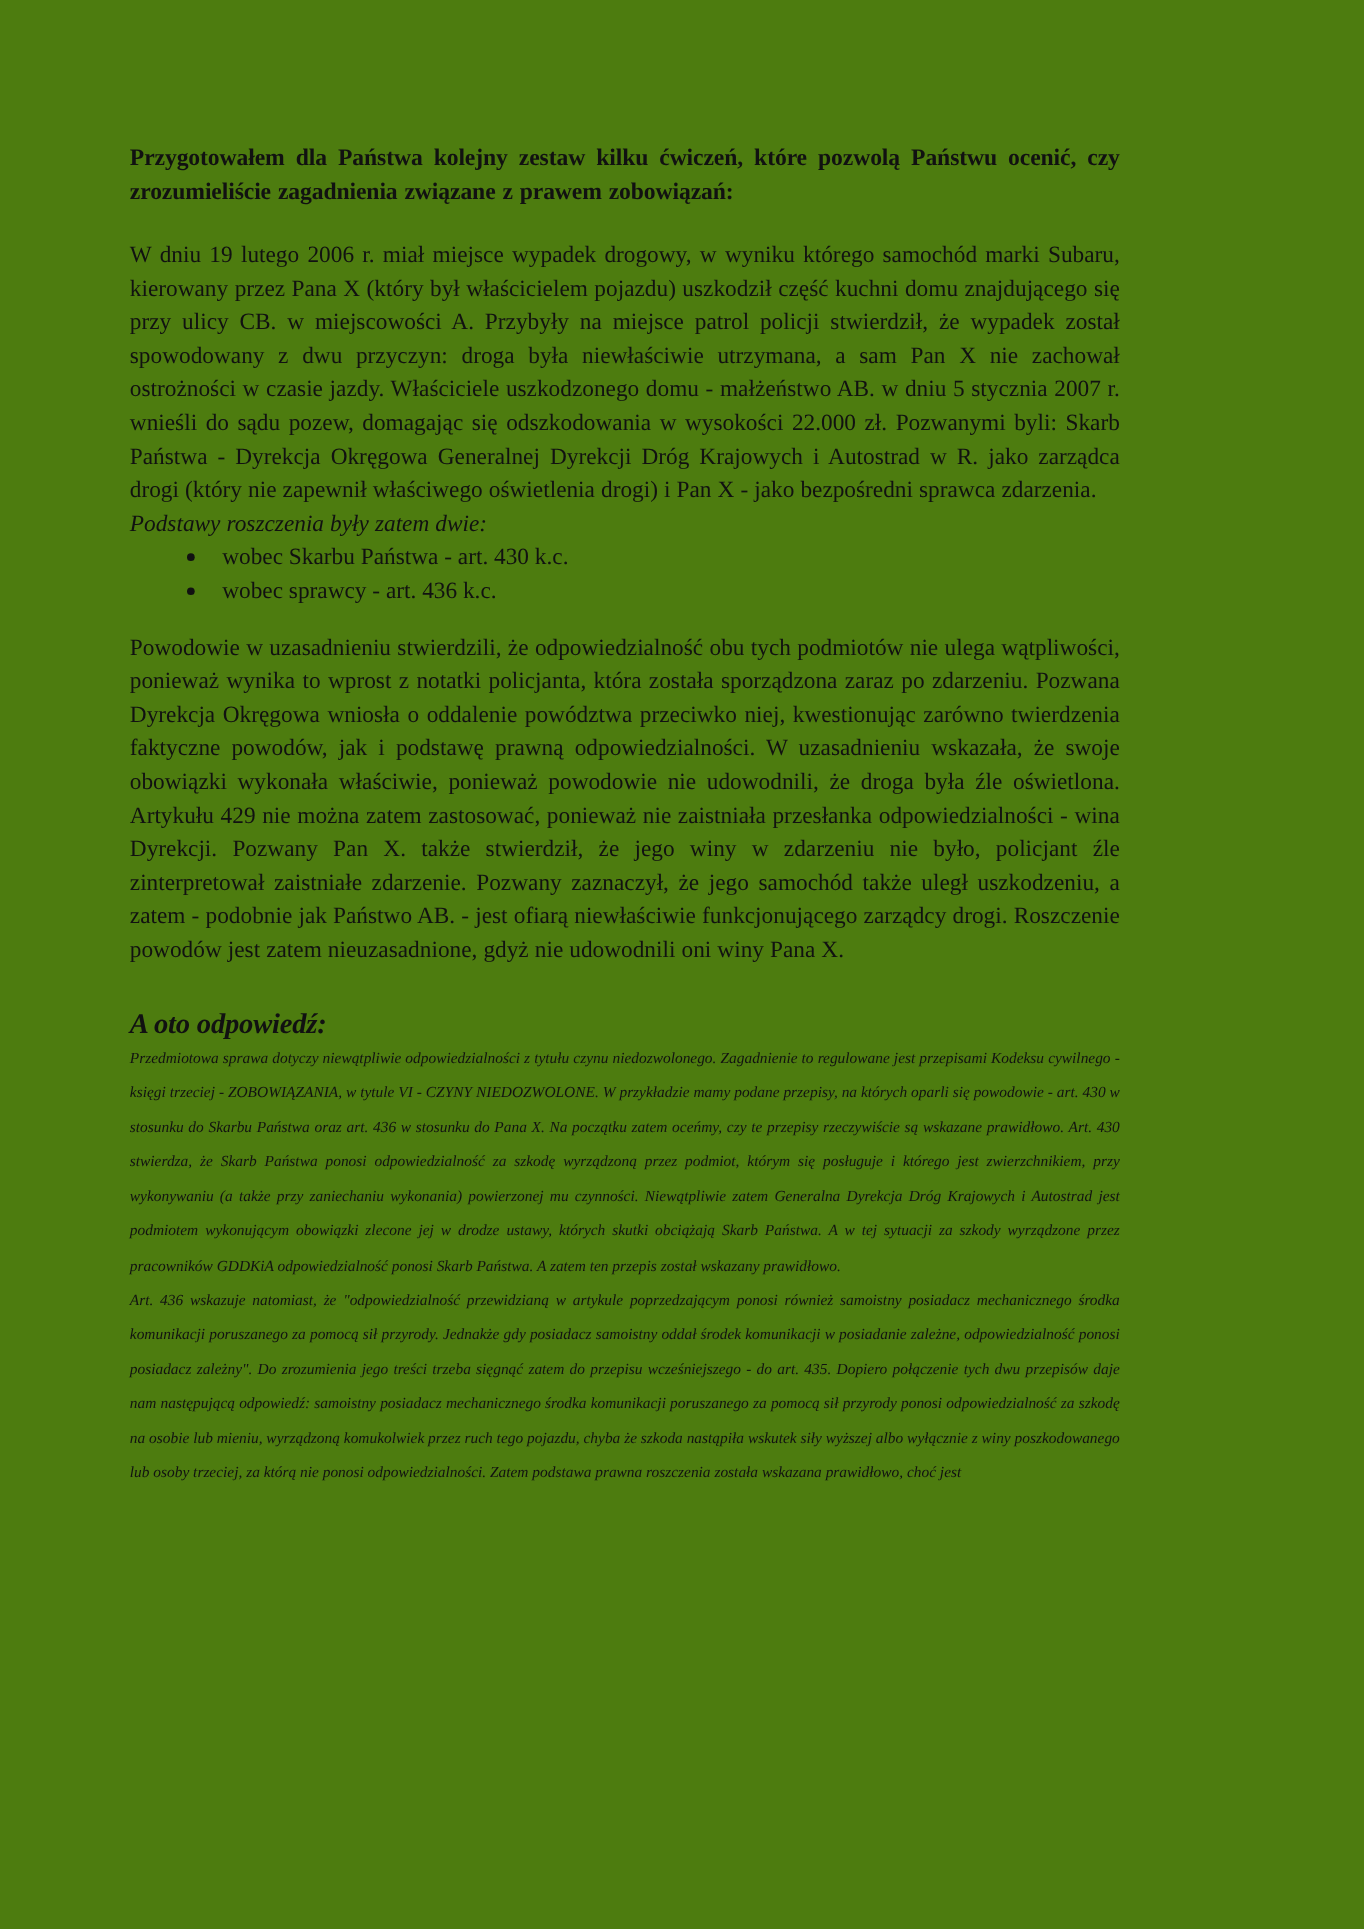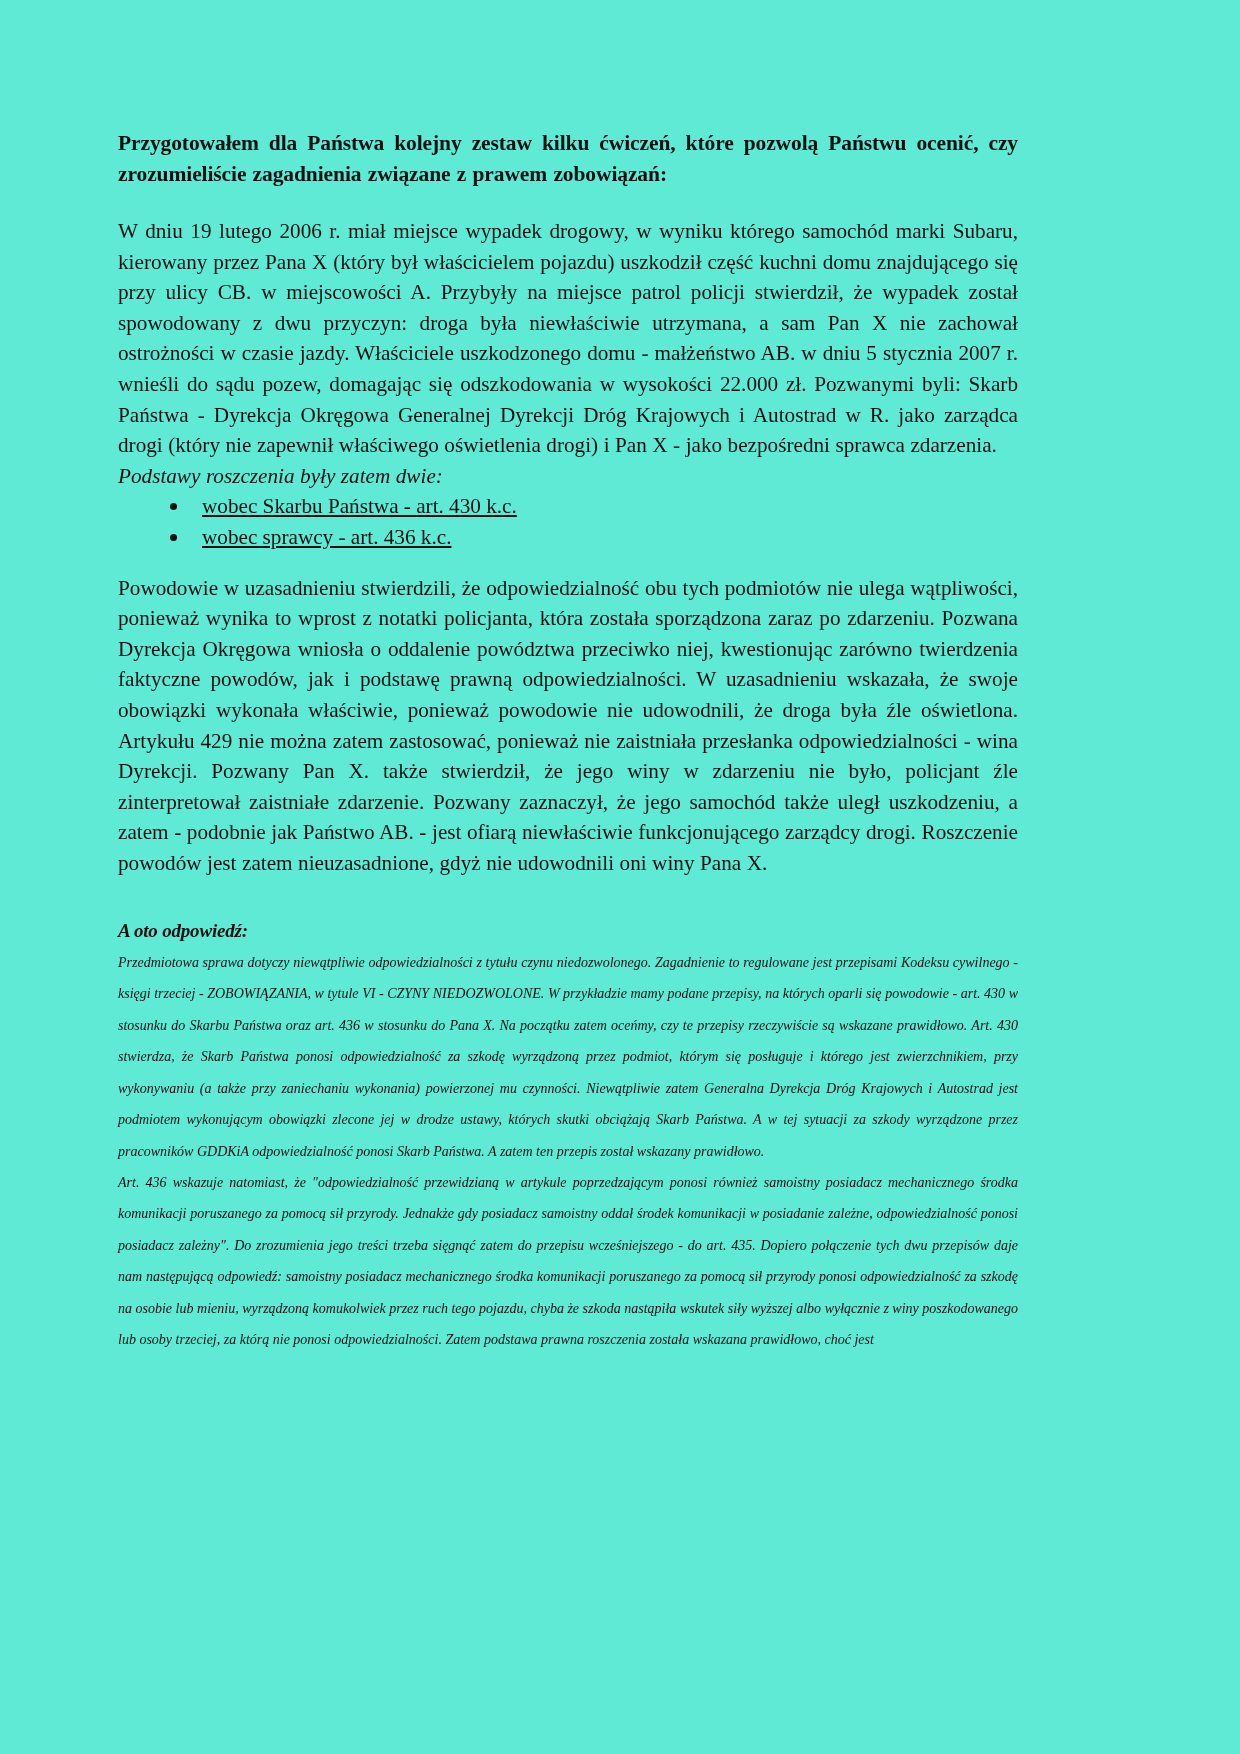--- a/index.html
+++ b/index.html
@@ -12,21 +12,21 @@
     height: 1754px;
     font-family: "Liberation Serif", "DejaVu Serif", serif;
     color: #111111;
     overflow: hidden;
   }
   .page {
     box-sizing: border-box;
     width: 1240px;
     height: 1754px;
     padding: 128px 118px 84px 118px;
-    background: #5eead4;
+    background: #4d7c0f;
     position: relative;
   }
   .content {
     width: 900px;
   }
   .doc-heading {
     font-weight: bold;
     font-size: 21.5px;
     line-height: 31px;
     text-align: justify;
@@ -47,21 +47,20 @@
     margin-top: 20px;
   }
   .para-tight {
     text-align: left;
     font-style: italic;
   }
   ul.bullets {
     list-style: none;
     margin: 0;
     padding: 0;
-    text-decoration: underline;
   }
   ul.bullets li {
     font-size: 21.2px;
     line-height: 30.6px;
     position: relative;
     padding-left: 84px;
     margin: 0;
   }
   ul.bullets li .bullet-dot {
     position: absolute;
@@ -69,21 +68,21 @@
     top: 12px;
     width: 7px;
     height: 7px;
     background: #111111;
     border-radius: 50%;
     display: block;
   }
   .answer-heading {
     font-weight: bold;
     font-style: italic;
-    font-size: 19px;
+    font-size: 26px;
     line-height: 30.6px;
     margin: 0;
     letter-spacing: -0.2px;
   }
   .answer-para {
     font-style: italic;
     font-size: 14px;
     line-height: 31.4px;
     text-align: justify;
     margin: 0;

